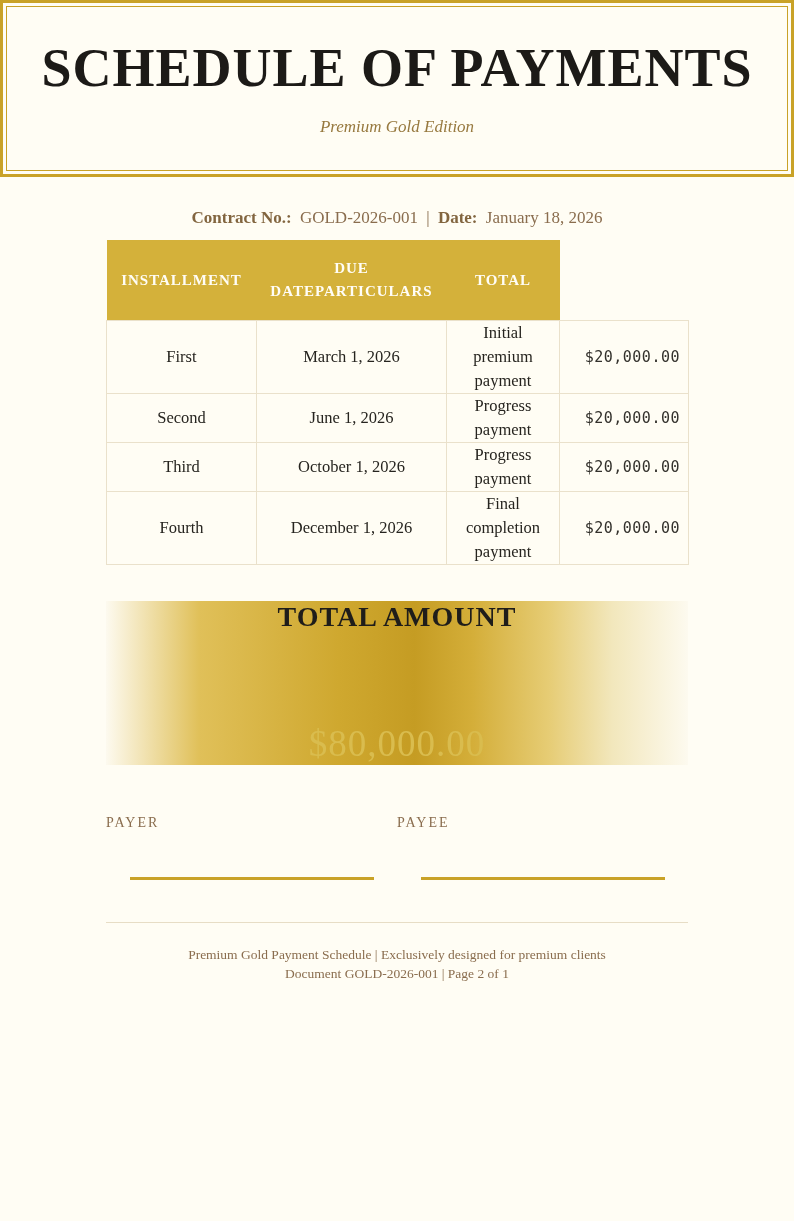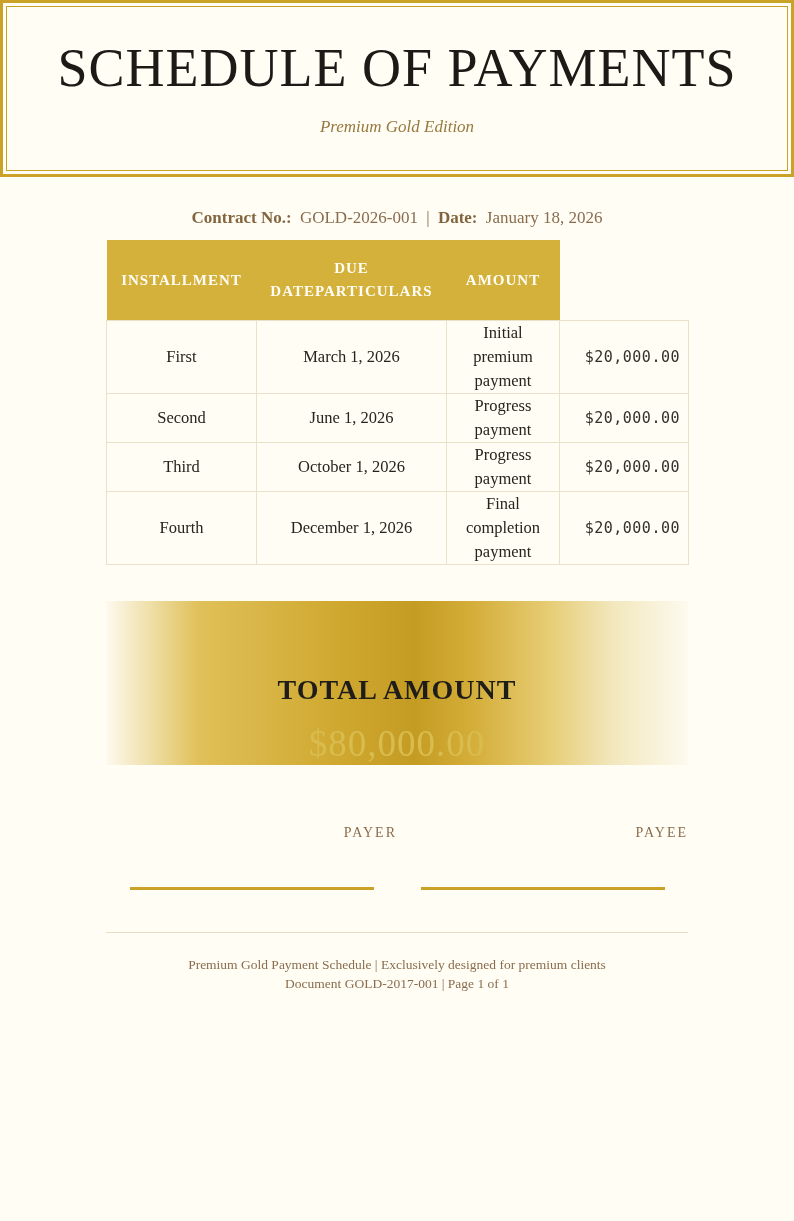--- a/index.html
+++ b/index.html
@@ -24,21 +24,21 @@
     content: "";
     position: absolute;
     inset: 3px;
     border: 1px solid #c9a227;
     pointer-events: none;
   }
   .page-title {
     margin: 0;
     padding-top: 38px;
     font-size: 54px;
-    font-weight: normal;
+    font-weight: bold;
     letter-spacing: 1px;
     color: #1c1a17;
     line-height: 1.0;
   }
   .page-subtitle {
     margin-top: 22px;
     font-size: 17px;
     font-style: italic;
     color: #97793f;
   }
@@ -112,21 +112,21 @@
       #e0c059 16%,
       #cfa82f 40%,
       #c59c23 53%,
       #d4ae39 63%,
       #e6cc74 76%,
       #f2e7bc 87%,
       #fdfaef 100%);
     display: flex;
     flex-direction: column;
     align-items: center;
-    justify-content: flex-end;
+    justify-content: space-between;
     text-align: center;
   }
   .total-label {
     font-size: 28px;
     font-weight: bold;
     letter-spacing: 1px;
     color: #1f1d1a;
   }
   .total-value {
     margin-top: 16px;
@@ -134,21 +134,21 @@
     color: #d9bc4e;
     letter-spacing: 1px;
   }
 
   
   .signatures {
     display: flex;
     width: 582px;
     margin-top: 50px;
   }
-  .sig-block { width: 291px; text-align: right; margin-top: 10px; }
+  .sig-block { width: 291px; text-align: left; }
   .sig-label {
     font-size: 14px;
     letter-spacing: 2px;
     color: #8a6d4e;
   }
   .sig-line {
     width: 244px;
     margin: 46px auto 0 auto;
     border-top: 3px solid #c9a227;
   }
@@ -189,21 +189,21 @@
     <colgroup>
         <col class="c1">
         <col class="c2">
         <col class="c3">
         <col class="c4">
       </colgroup>
     <thead>
       <tr>
         <th>INSTALLMENT</th>
         <th>DUE DATEPARTICULARS</th>
-        <th>AMOUNT</th>
+        <th>TOTAL</th>
         <th class="empty"></th>
       </tr>
     </thead>
     <tbody>
       <tr>
         <td>First</td>
         <td>March 1, 2026</td>
         <td>Initial premium payment</td>
         <td class="amount">$20,000.00</td>
       </tr>
@@ -240,16 +240,16 @@
     </div>
     <div class="sig-block">
       <div class="sig-label">PAYEE</div>
       <div class="sig-line"></div>
     </div>
   </div>
 
   <div class="footer-divider"></div>
   <div class="page-footer">
     <div>Premium Gold Payment Schedule | Exclusively designed for premium clients</div>
-    <div>Document GOLD-2017-001 | Page 1 of 1</div>
+    <div>Document GOLD-2026-001 | Page 2 of 1</div>
   </div>
 
 </div>
 
 </body></html>

